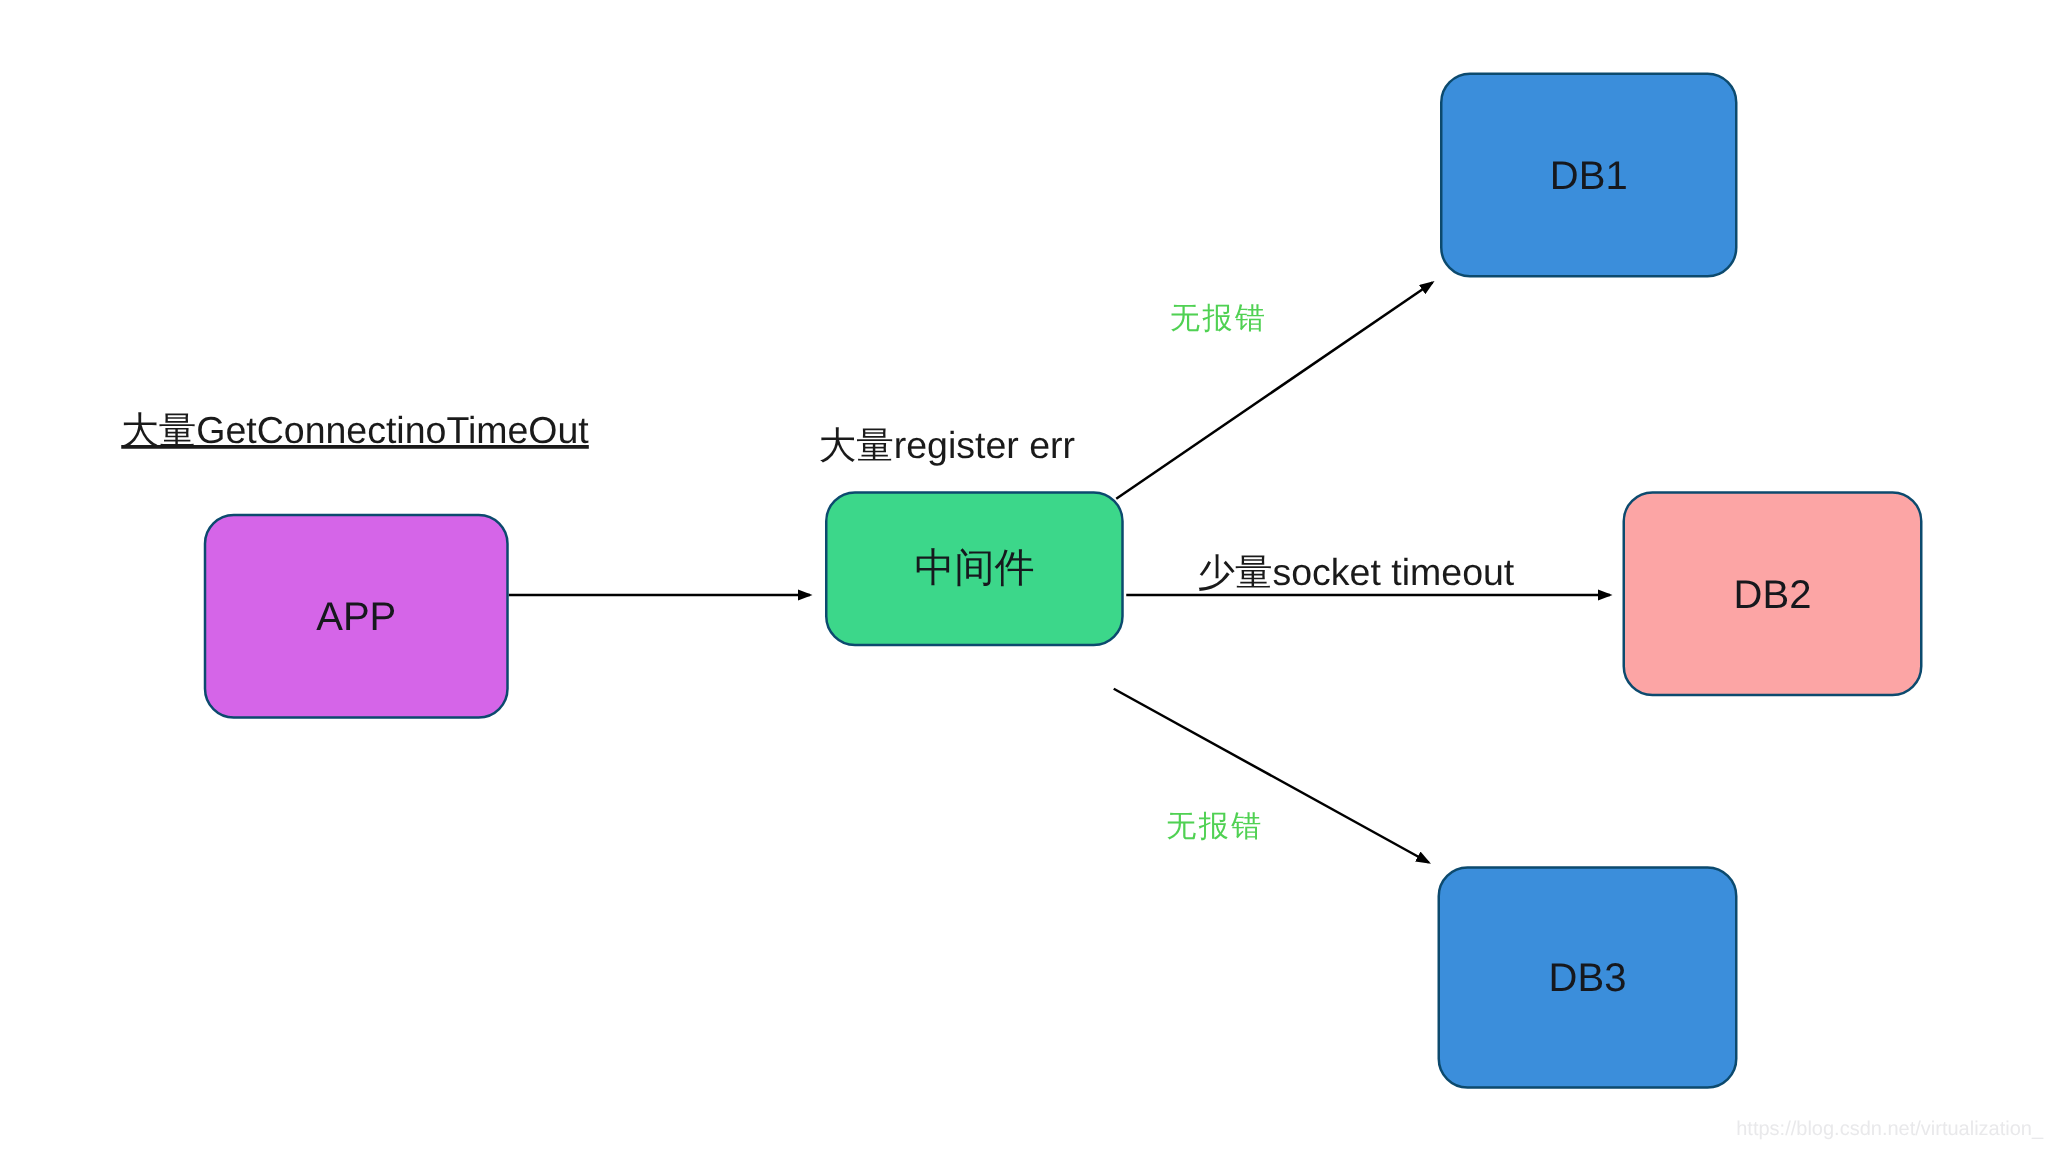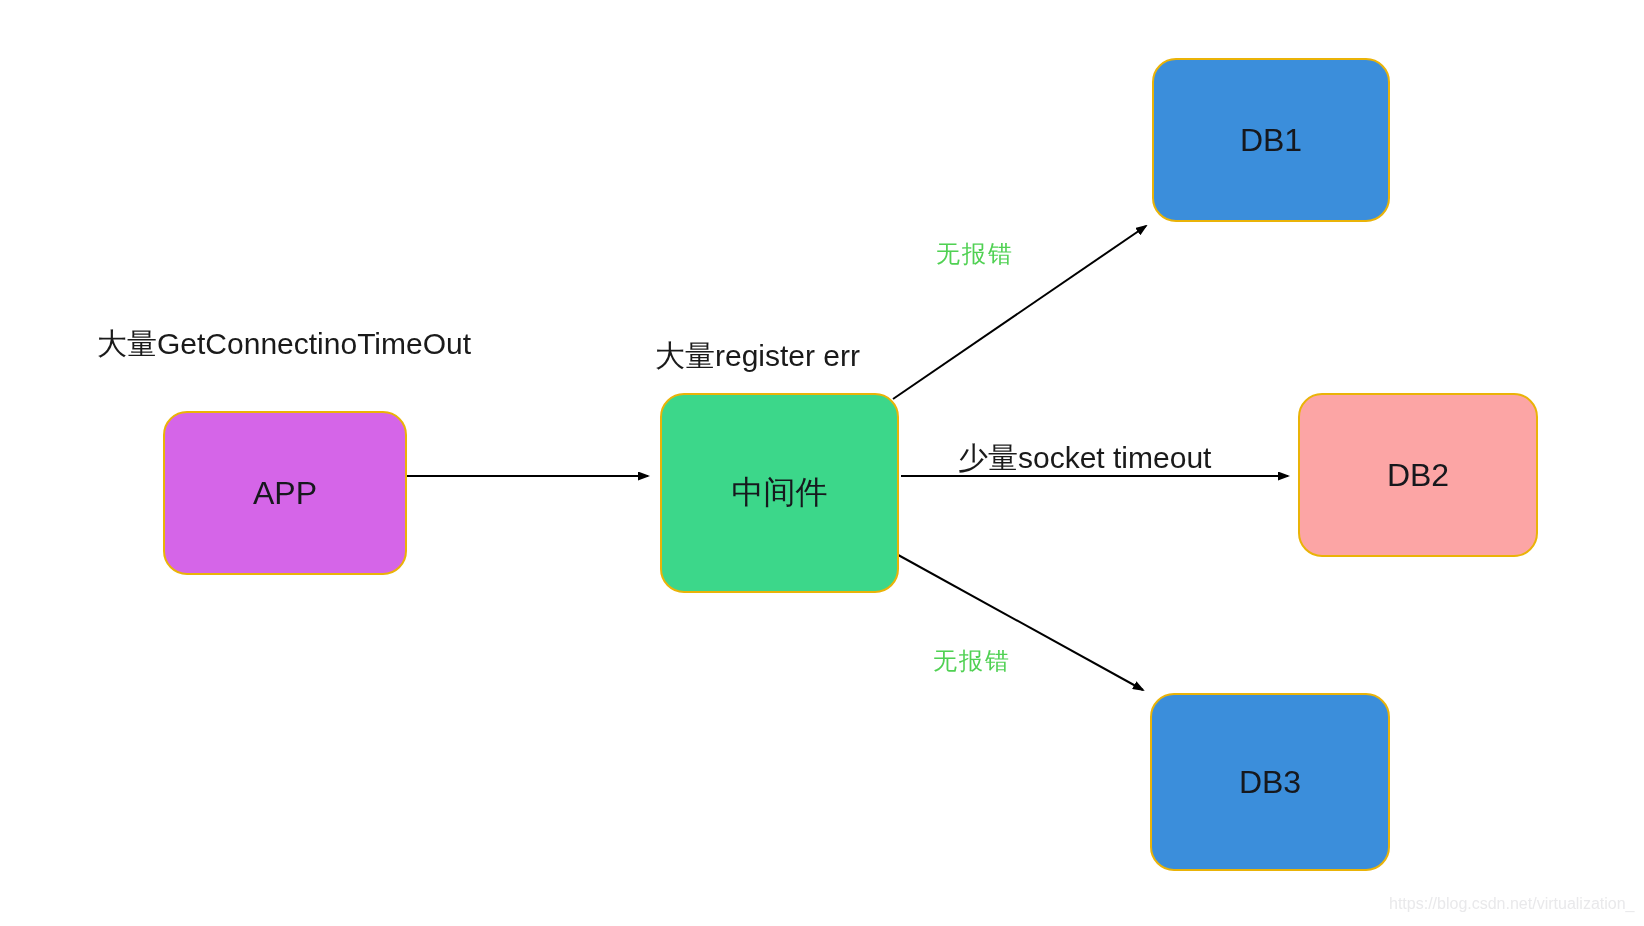--- a/index.html
+++ b/index.html
@@ -16,41 +16,41 @@
     background: #ffffff;
     overflow: hidden;
   }
   .edges-layer {
     position: absolute;
     left: 0; top: 0;
     width: 1644px; height: 926px;
   }
   .node {
     position: absolute;
-    border: 2px solid #eab308;
+    border: 2px solid #0c4a6e;
     border-radius: 24px;
     display: flex;
     align-items: center;
     justify-content: center;
     font-size: 32px;
     color: #16181d;
     box-sizing: border-box;
   }
   .node-app        { left: 163px;  top: 411px; width: 244px; height: 164px; background: #d565e8; }
-  .node-middleware { left: 660px;  top: 393px; width: 239px; height: 200px; background: #3cd78a; }
+  .node-middleware { left: 660px;  top: 393px; width: 239px; height: 124px; background: #3cd78a; }
   .node-db1        { left: 1152px; top: 58px;  width: 238px; height: 164px; background: #3b8edb; }
   .node-db2        { left: 1298px; top: 393px; width: 240px; height: 164px; background: #fca5a5; }
   .node-db3        { left: 1150px; top: 693px; width: 240px; height: 178px; background: #3b8edb; }
   .edge-label {
     position: absolute;
     font-size: 30px;
     color: #1a1a1a;
     white-space: nowrap;
   }
-  .label-app-issue { left: 97px;  top: 324px; }
+  .label-app-issue { left: 97px;  top: 324px; text-decoration: underline; }
   .label-mw-issue  { left: 655px; top: 324px; margin-top: 12px; }
   .label-socket    { left: 958px; top: 438px; }
   .label-ok {
     position: absolute;
     font-size: 24px;
     color: #50d153;
     white-space: nowrap;
     letter-spacing: 2px;
   }
   .label-ok-top    { left: 936px; top: 238px; }

